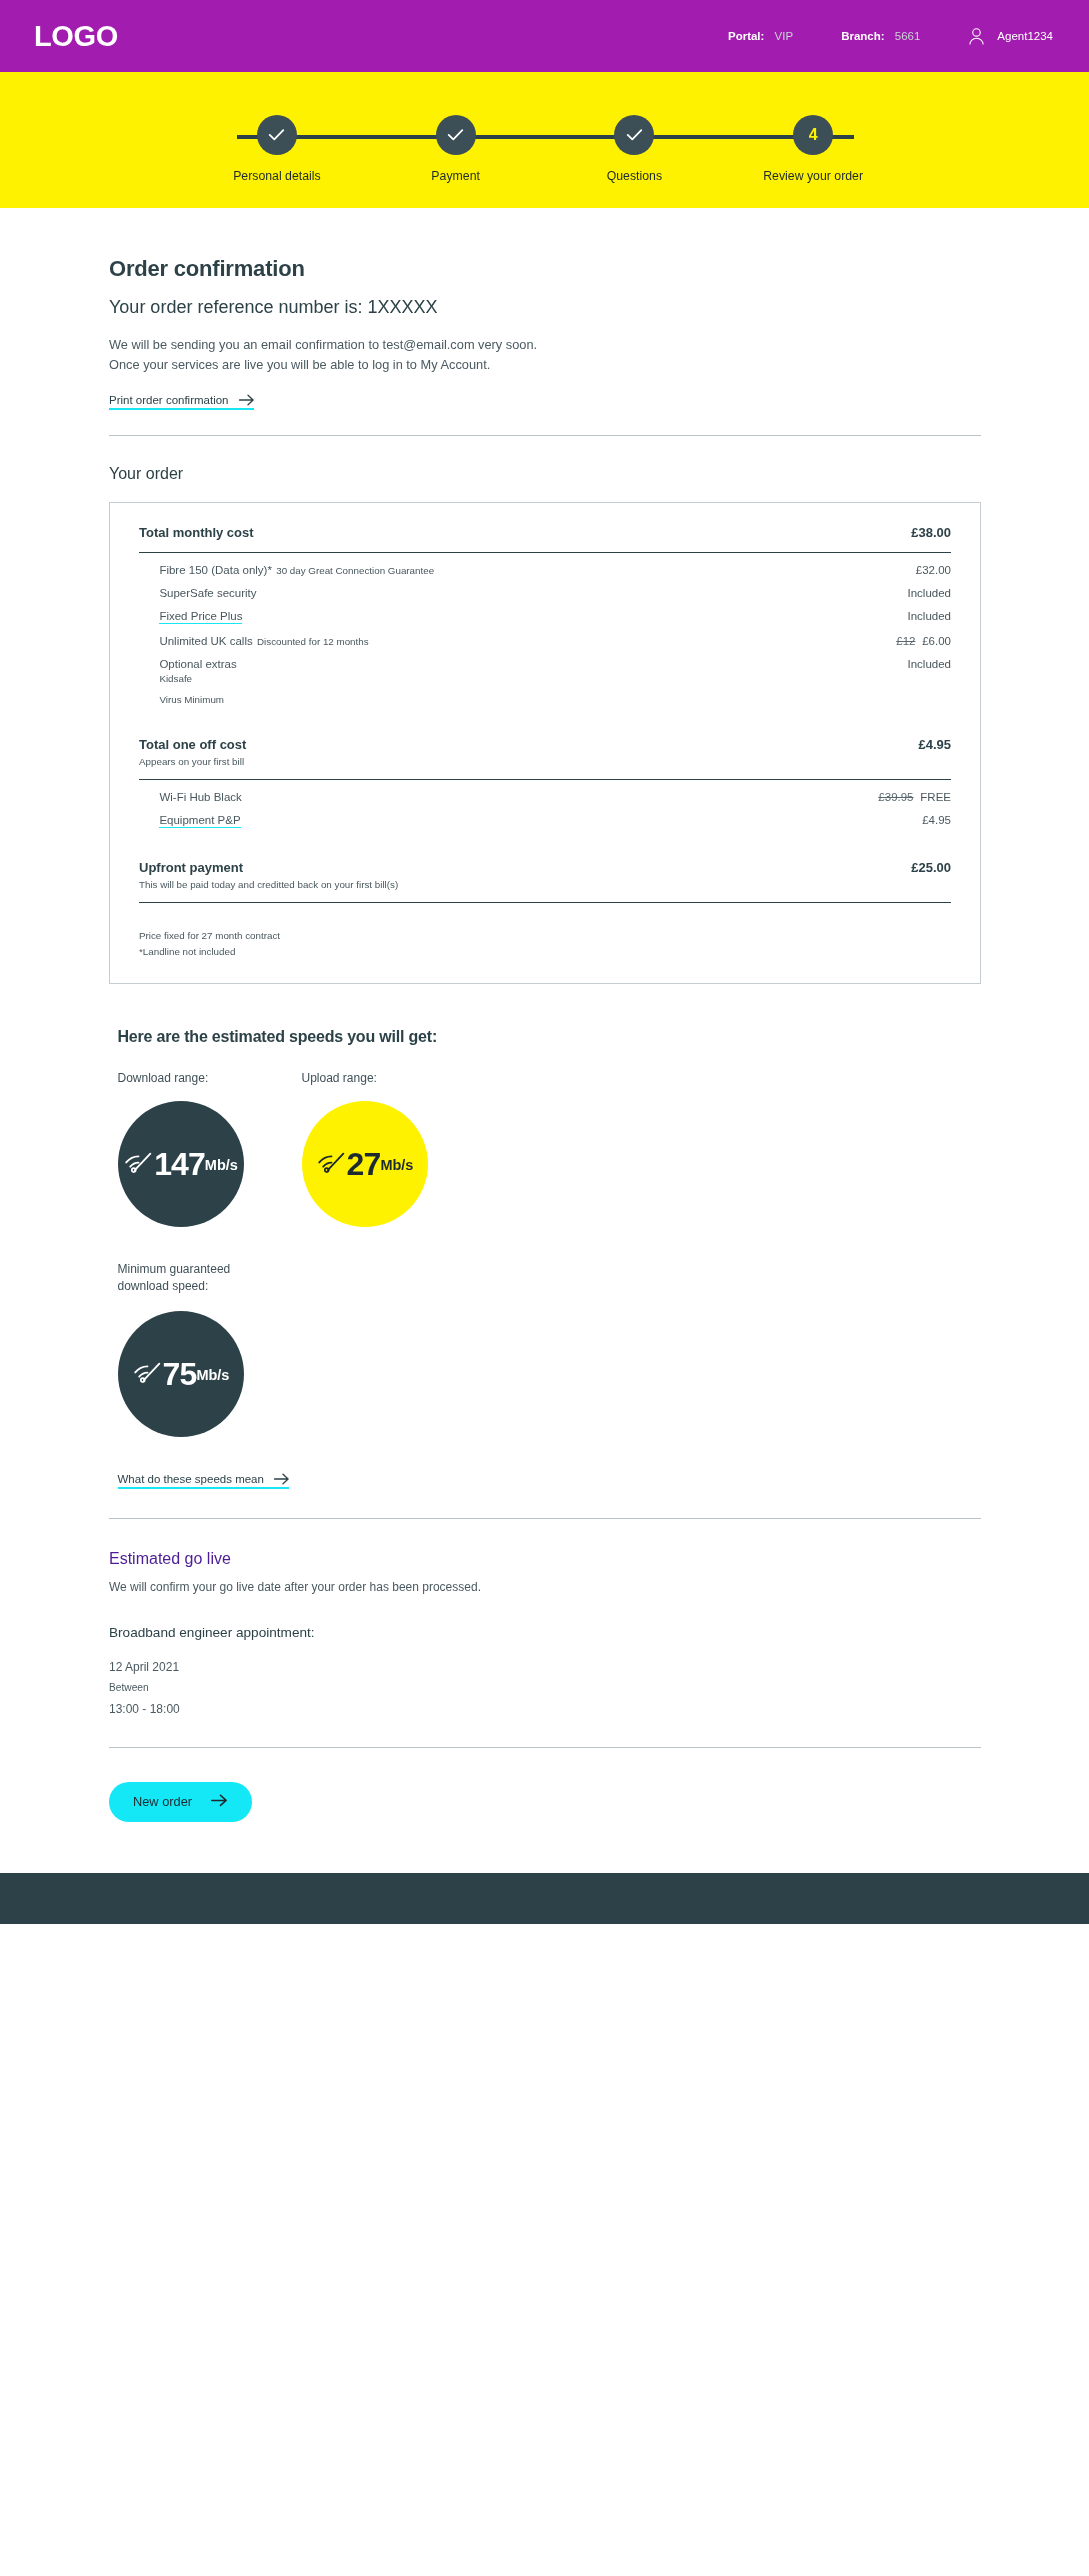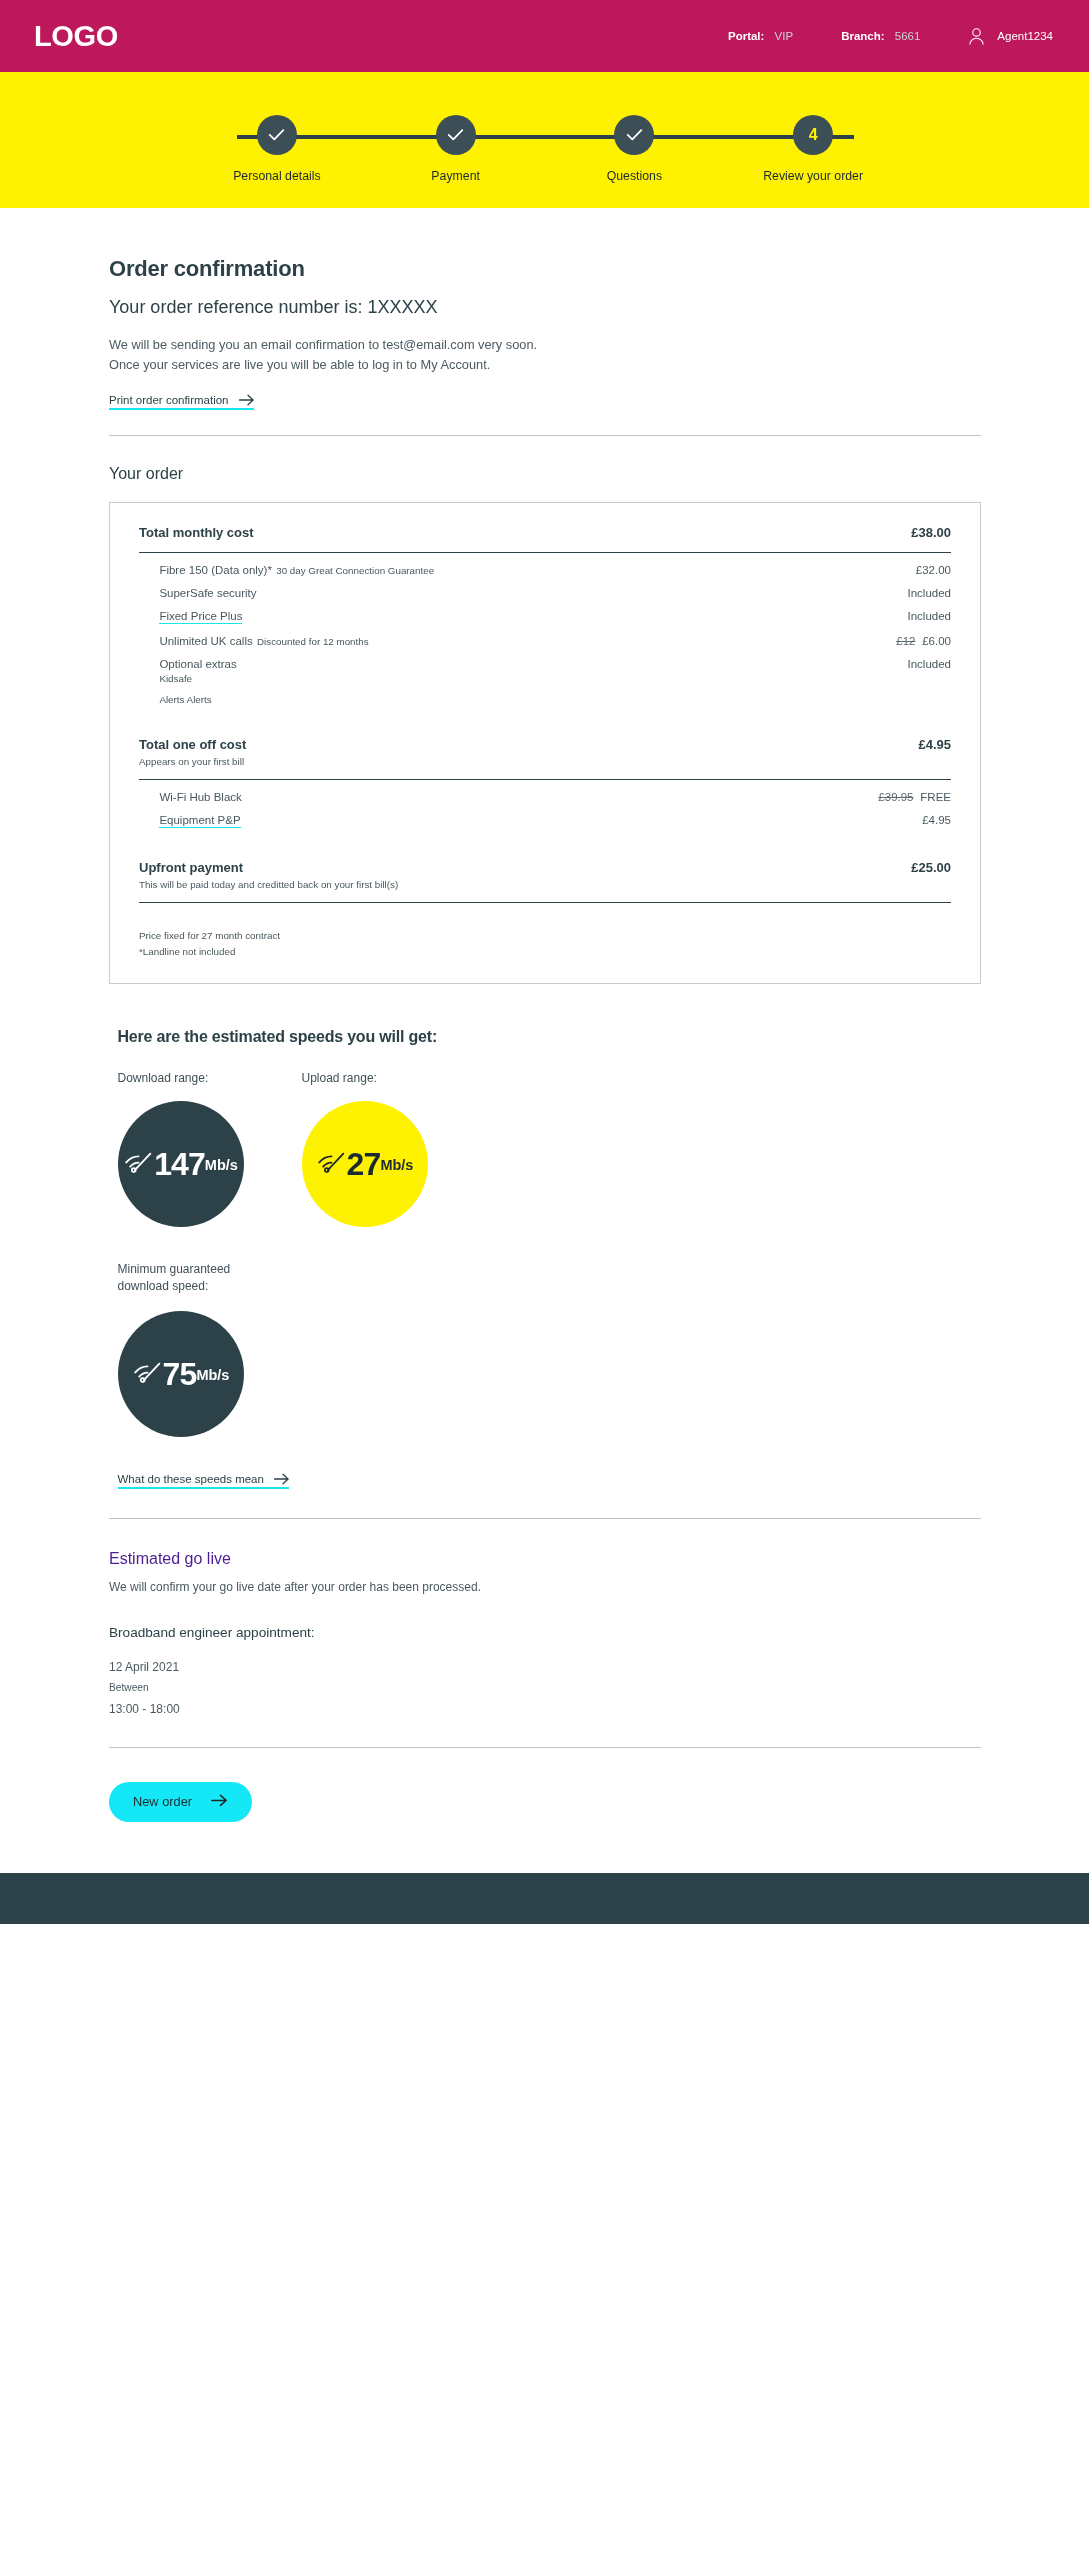--- a/index.html
+++ b/index.html
@@ -7,21 +7,21 @@
     width: 1090px;
     background: #ffffff;
     font-family: "Liberation Sans", sans-serif;
     color: #2d3e44;
   }
   body { width: 1090px; min-height: 2576px; position: relative; }
 
   
   .topbar {
     height: 72px;
-    background: #be185d;
+    background: #a21caf;
     display: flex;
     align-items: center;
     padding: 0 37px 0 34px;
   }
   .logo {
     color: #ffffff;
     font-size: 29px;
     font-weight: 700;
     letter-spacing: -0.4px;
   }
@@ -330,21 +330,21 @@
         <span class="li-val">
           <span class="strike">£12</span><span>£6.00</span>
         </span>
       </div>
 
       <div class="line-item">
         <span class="li-name">Optional extras</span>
         <span class="li-val">Included</span>
       </div>
       <div class="extras-sub">Kidsafe</div>
-      <div class="extras-sub2">Alerts Alerts</div>
+      <div class="extras-sub2">Virus Minimum</div>
 
       <div class="block-gap"></div>
 
       <div class="row">
         <span class="tot-head grow">Total one off cost</span>
         <span class="tot-amt">£4.95</span>
       </div>
       <div class="sub-note">Appears on your first bill</div>
       <hr class="rule-strong">
 

